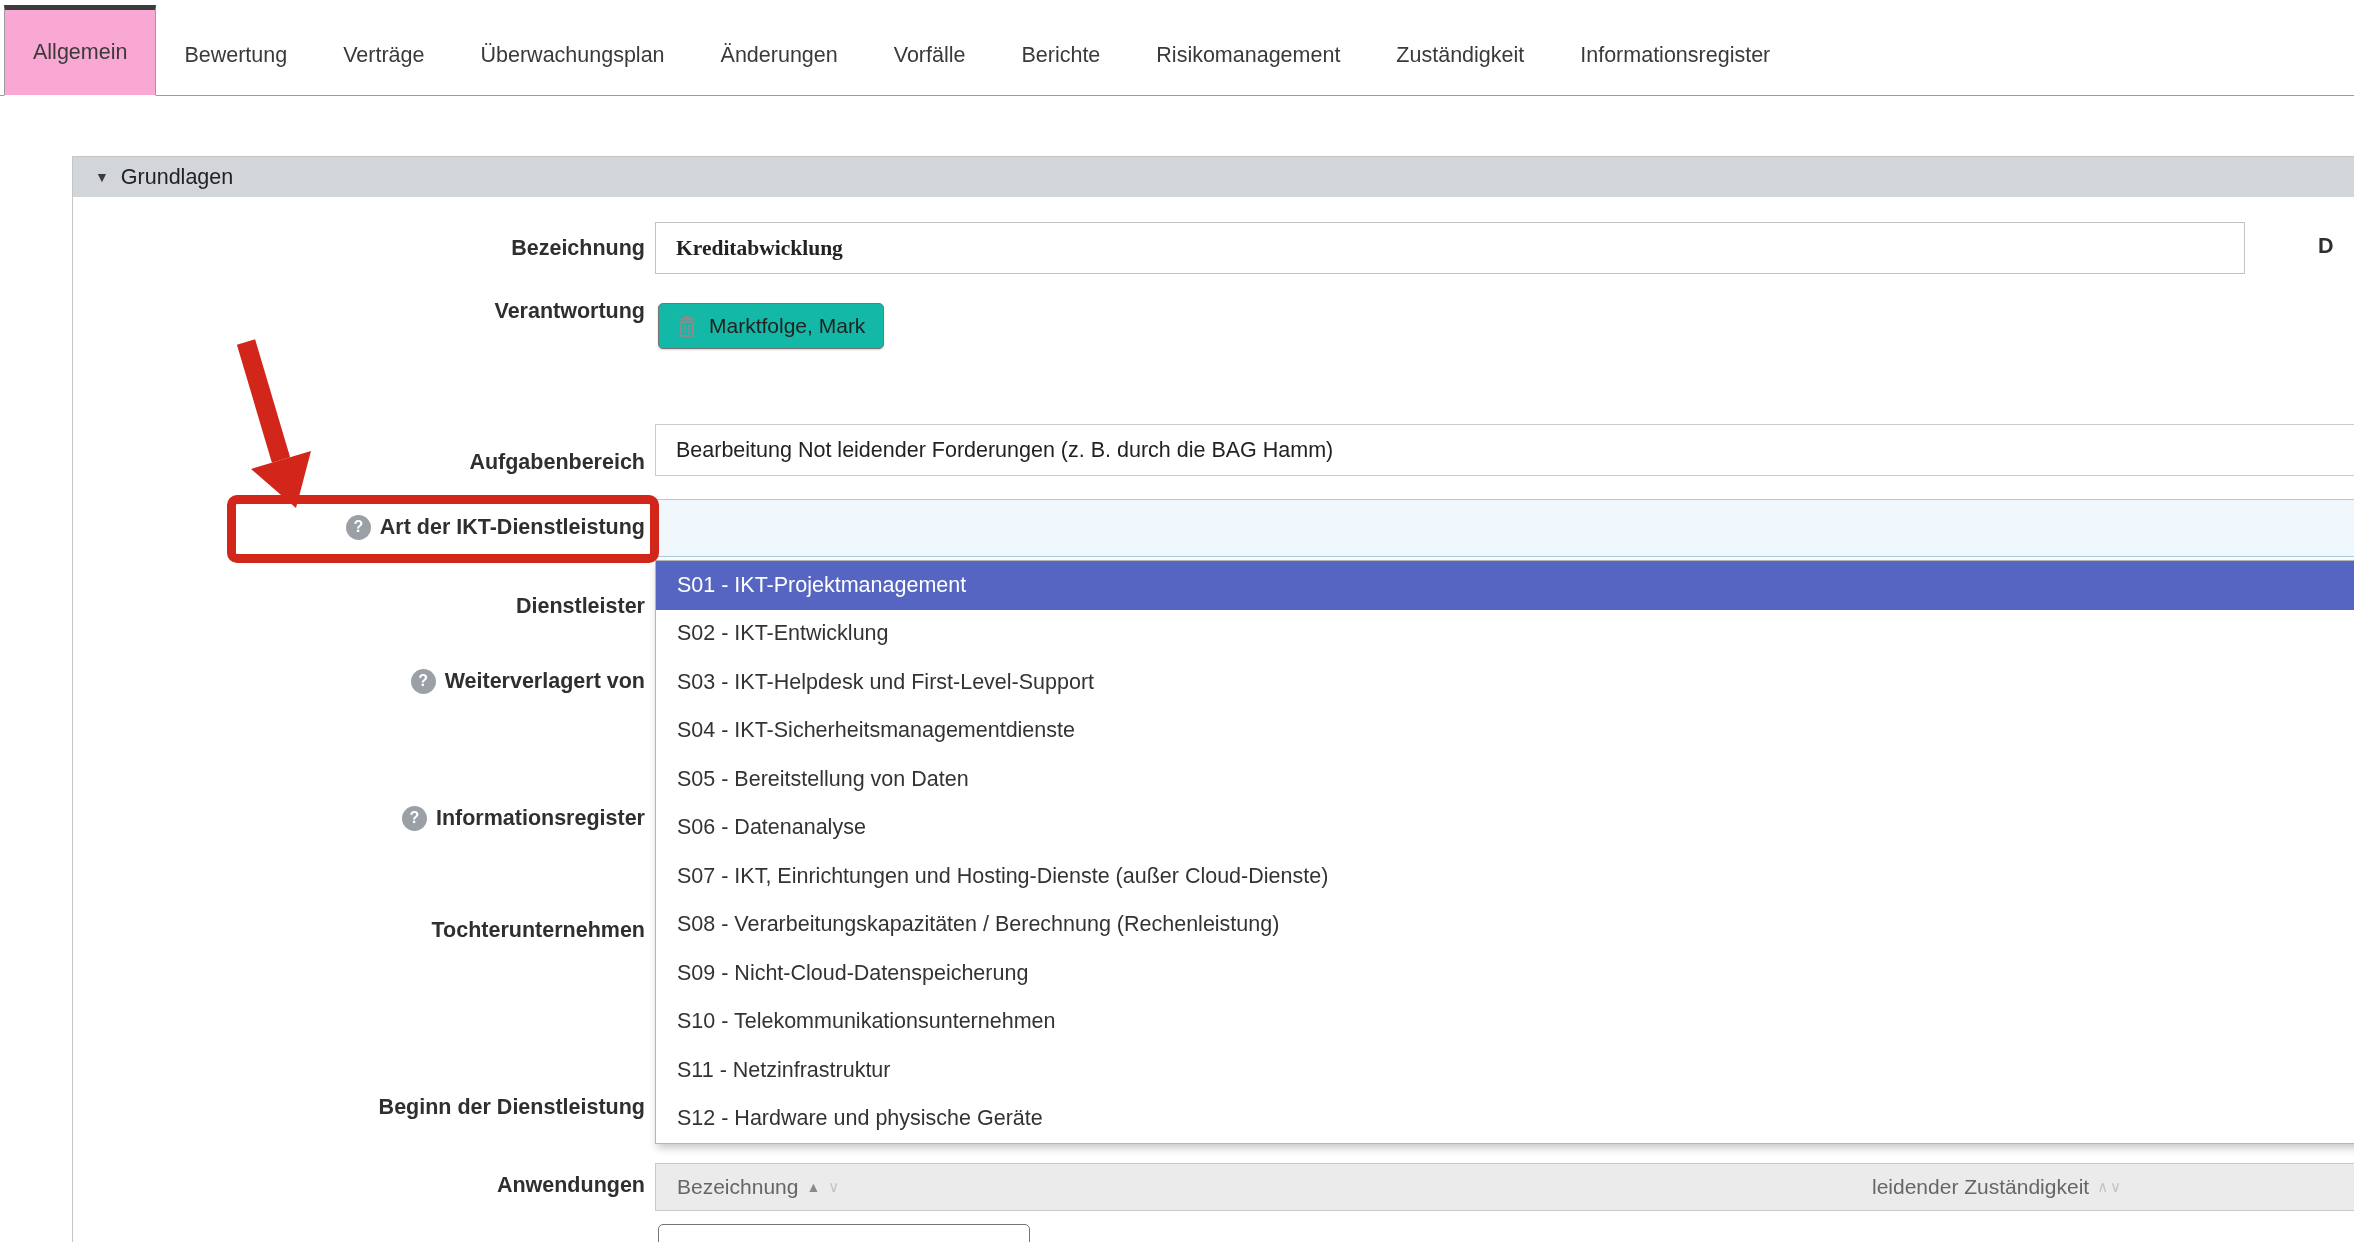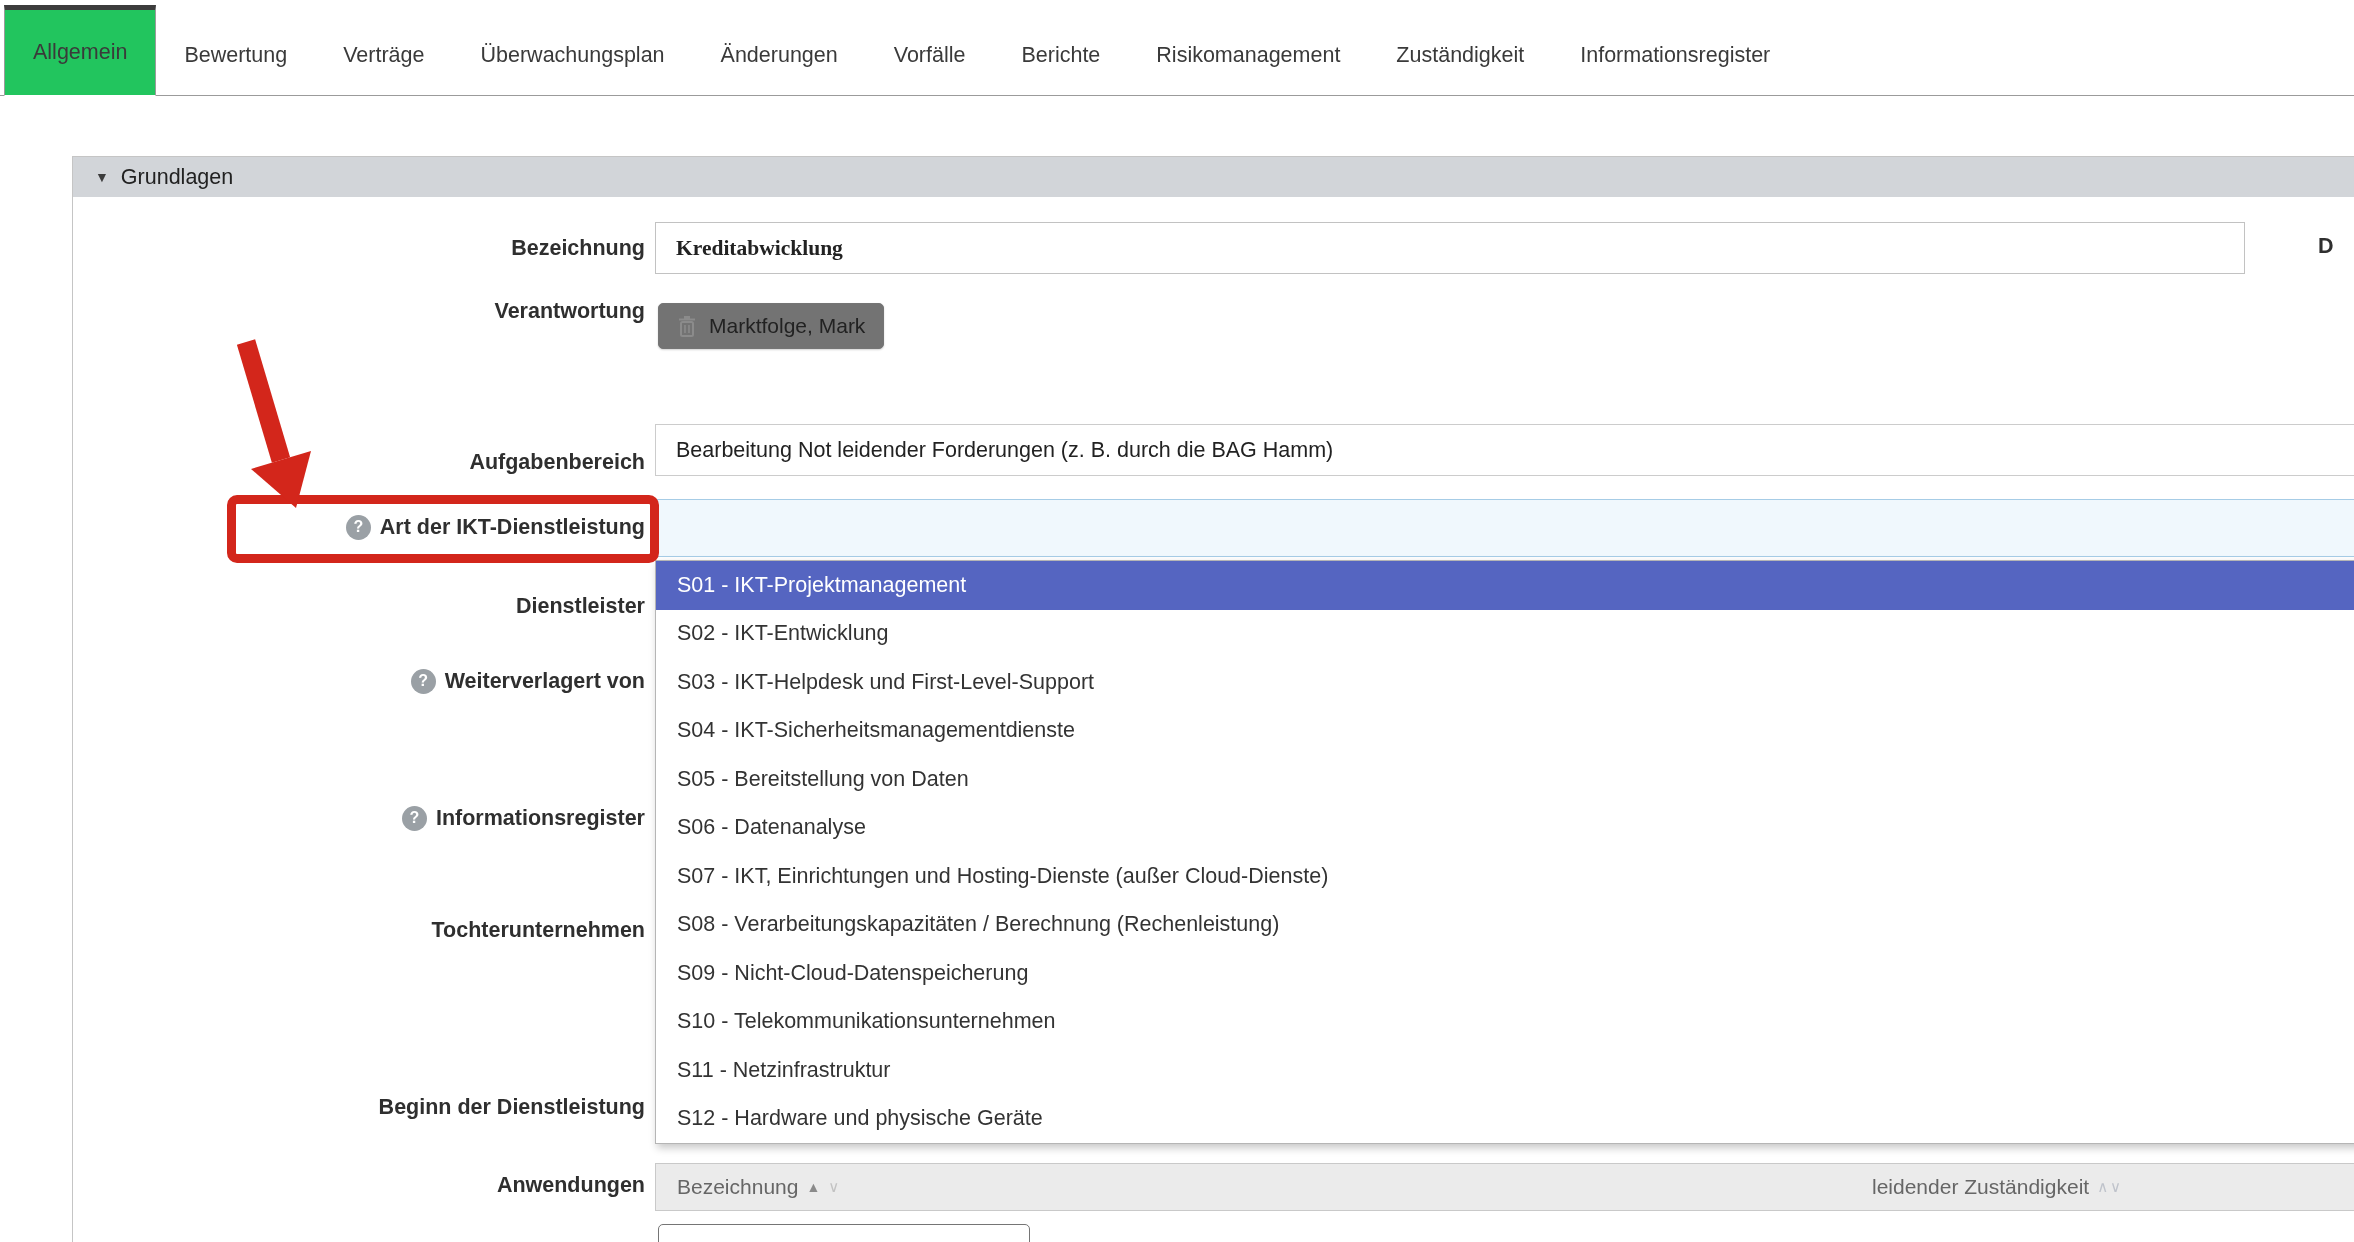--- a/index.html
+++ b/index.html
@@ -6,21 +6,21 @@
   html,body { background:#fff; }
   body { font-family:"Liberation Sans", sans-serif; color:#2f2f2f; }
 
   .screen { position:relative; width:2354px; height:1242px; background:#fff; overflow:hidden; }
 
   
   .tabbar { position:absolute; top:0; left:0; width:2354px; height:96px;
             display:flex; align-items:flex-end; border-bottom:1px solid #9b9b9b; padding-left:4px; }
   .tab { font-size:21.5px; color:#3a3a3a; padding:0 28px; height:80px;
          display:flex; align-items:center; white-space:nowrap; cursor:pointer; }
-  .tab.active { background:#22c55e; border:1px solid #9b9b9b; border-bottom:1px solid #fff;
+  .tab.active { background:#f9a8d4; border:1px solid #9b9b9b; border-bottom:1px solid #fff;
                 border-top:5px solid #3c3c3c; height:91px; margin-bottom:-1px; position:relative; z-index:2; }
 
   
   .panel { position:absolute; left:72px; top:156px; width:2295px; height:1100px;
            border:1px solid #c5c5c5; background:#fff; }
   .panel-header { height:40px; background:#d2d5d9; display:flex; align-items:center;
                   padding-left:22px; gap:12px; font-size:21.5px; color:#222; cursor:pointer; }
   .tri { font-size:14px; color:#3c3c3c; }
 
   
@@ -34,21 +34,21 @@
   
   .txt-input { position:absolute; border:1px solid #c2c2c2; background:#fff; font-family:Liberation Serif, serif;
                font-size:21.5px; color:#222; padding:0 20px; outline:none; }
   .bezeichnung-input { left:655px; top:222px; width:1590px; height:52px; font-weight:bold; }
   .aufgabenbereich { left:655px; top:424px; width:1710px; height:52px; border:1px solid #cccccc;
                      display:flex; align-items:center; padding:0 20px; font-size:21.5px; color:#222;
                      position:absolute; background:#fff; white-space:nowrap; overflow:hidden; }
   .combo-input { left:655px; top:499px; width:1710px; height:58px; background:#f0f8fd; border:1px solid #a6cce6; }
 
   .chip { position:absolute; left:658px; top:303px; height:46px; display:inline-flex; align-items:center;
-          gap:12px; padding:0 18px; background:#737373; border:1px solid #757575; border-radius:5px;
+          gap:12px; padding:0 18px; background:#14b8a6; border:1px solid #757575; border-radius:5px;
           box-shadow:0 1px 2px rgba(0,0,0,0.18); font-size:21px; color:#222; cursor:pointer; white-space:nowrap; }
   .chip svg { display:block; }
 
   .partial-right-label { position:absolute; left:2318px; top:234px; font-size:21.5px; font-weight:bold; color:#2f2f2f; }
 
   
   .dropdown { position:absolute; left:655px; top:560px; width:1710px; background:#fff;
               border:1px solid #b5b5b5; box-shadow:2px 4px 8px rgba(0,0,0,0.22); z-index:5; }
   .opt { height:48.5px; display:flex; align-items:center; padding:0 21px;
          font-size:21.5px; color:#333; cursor:pointer; white-space:nowrap; }

